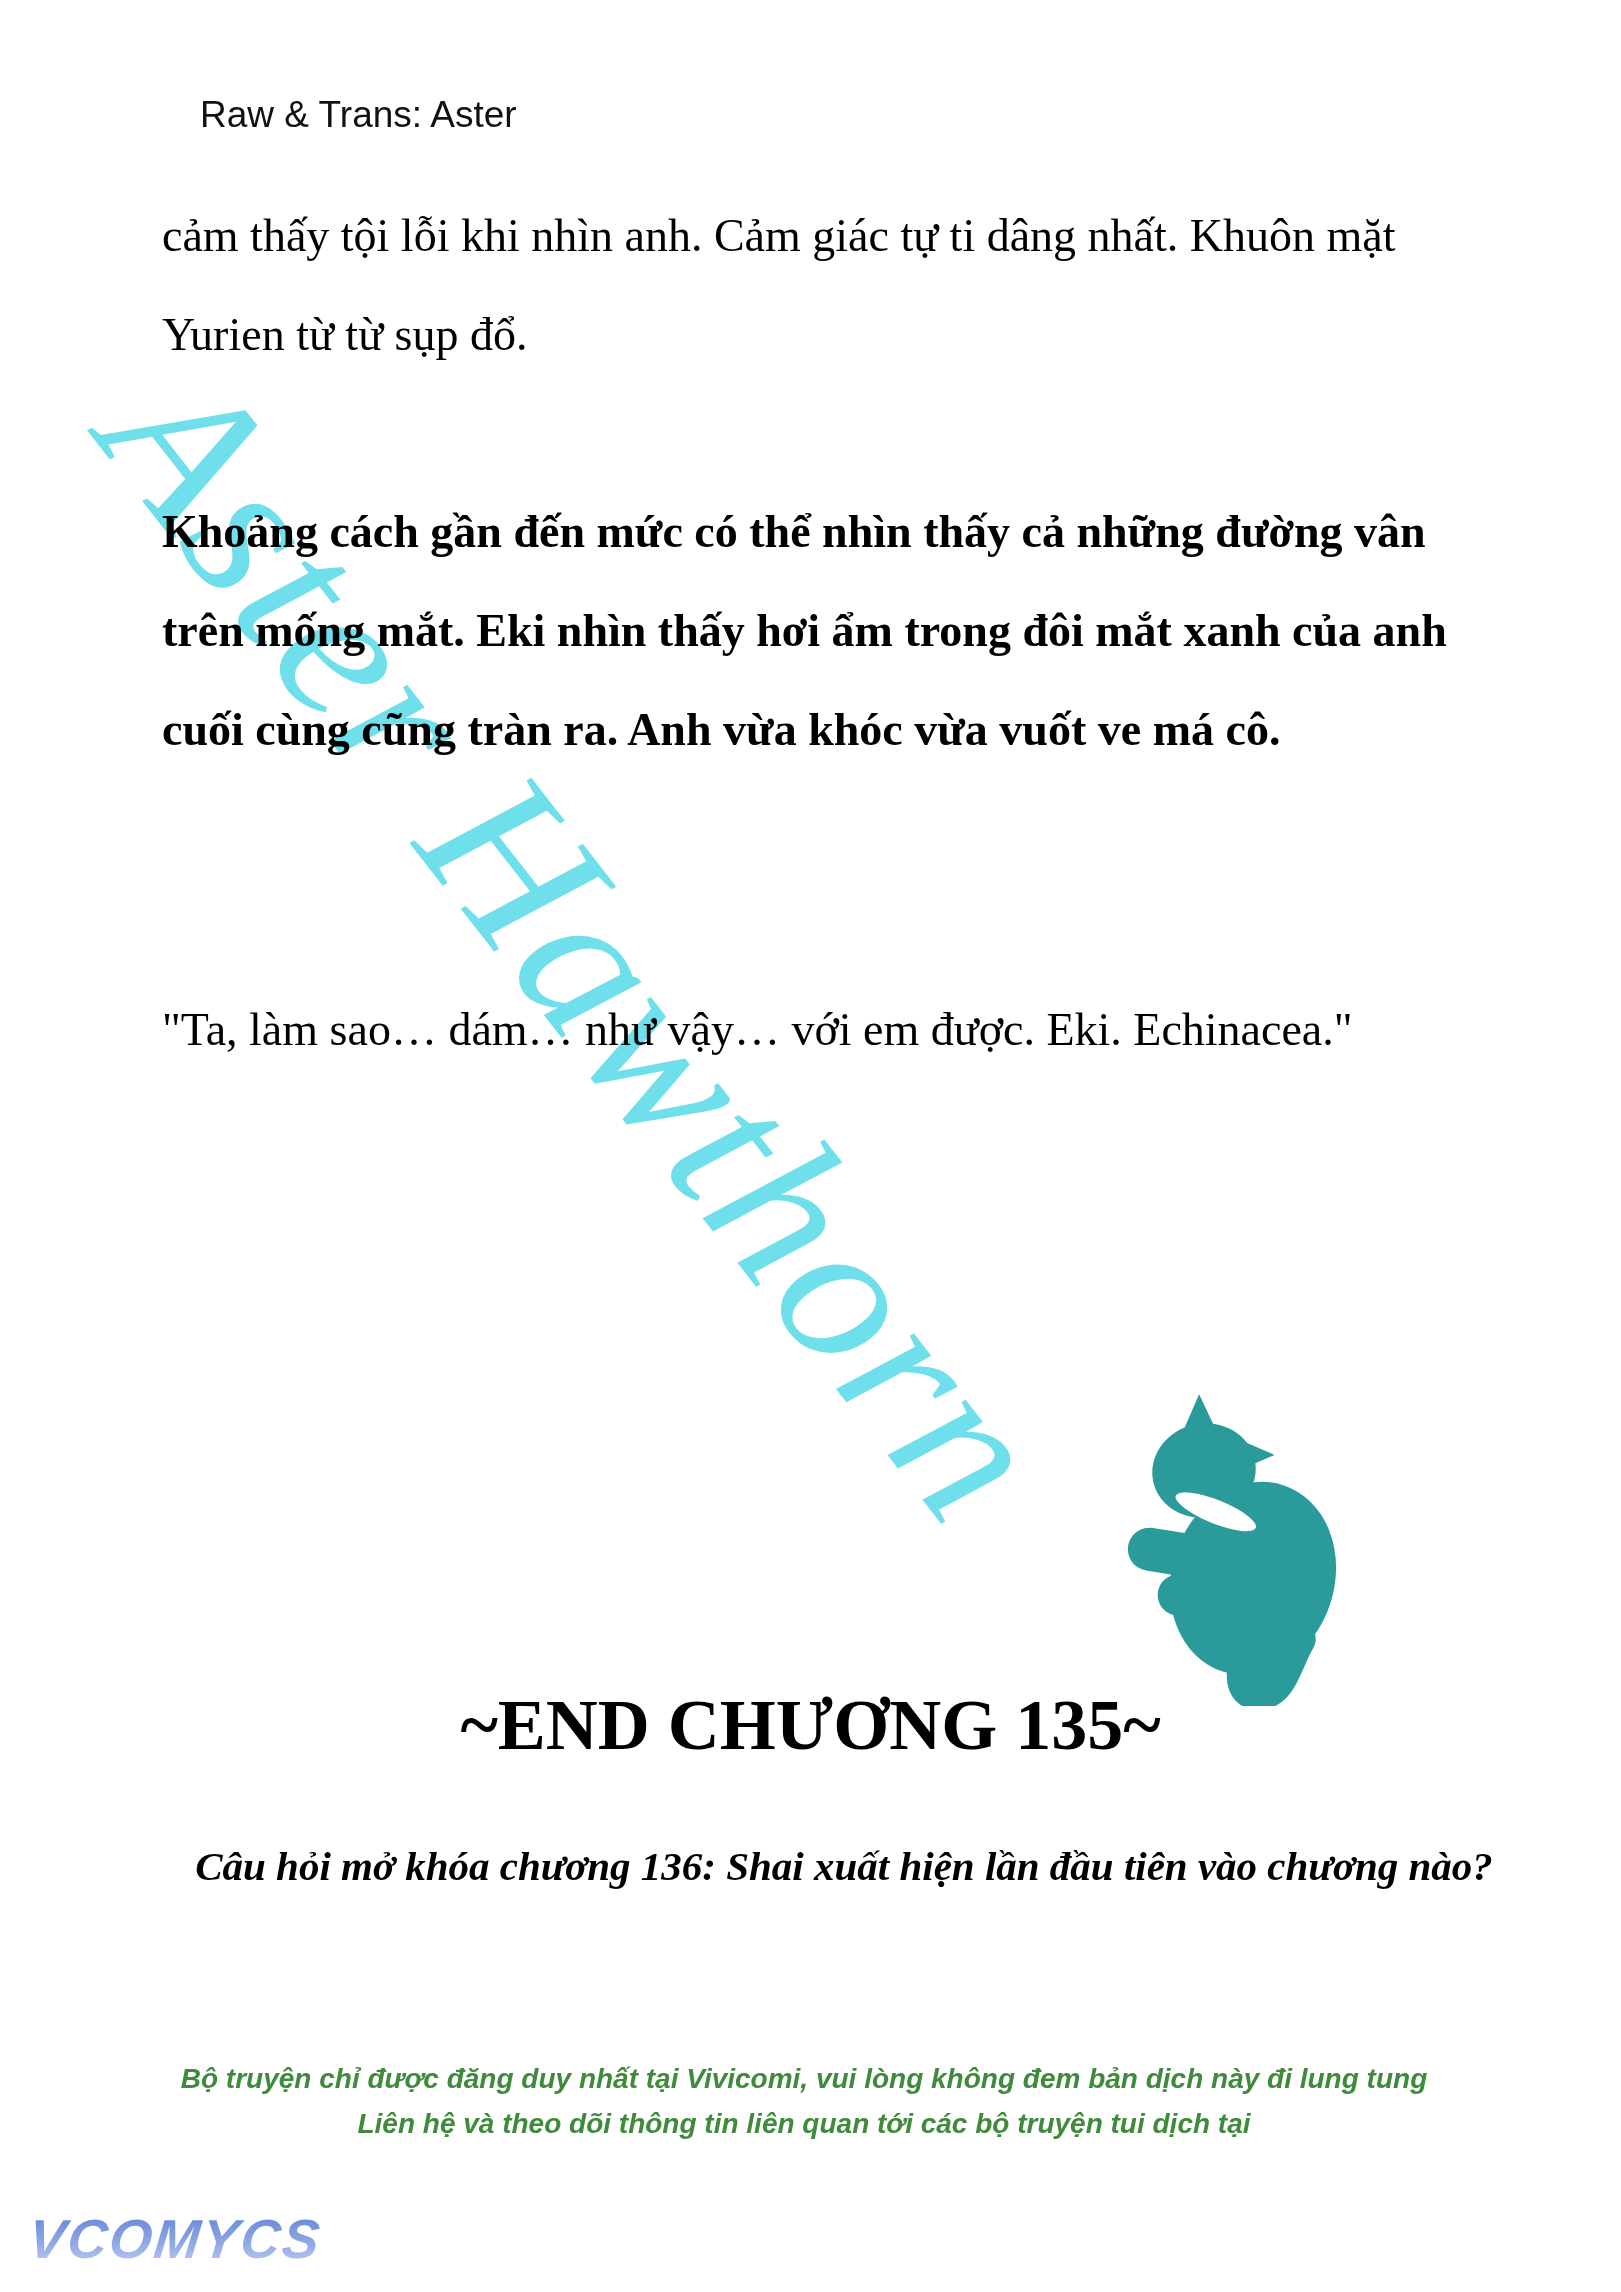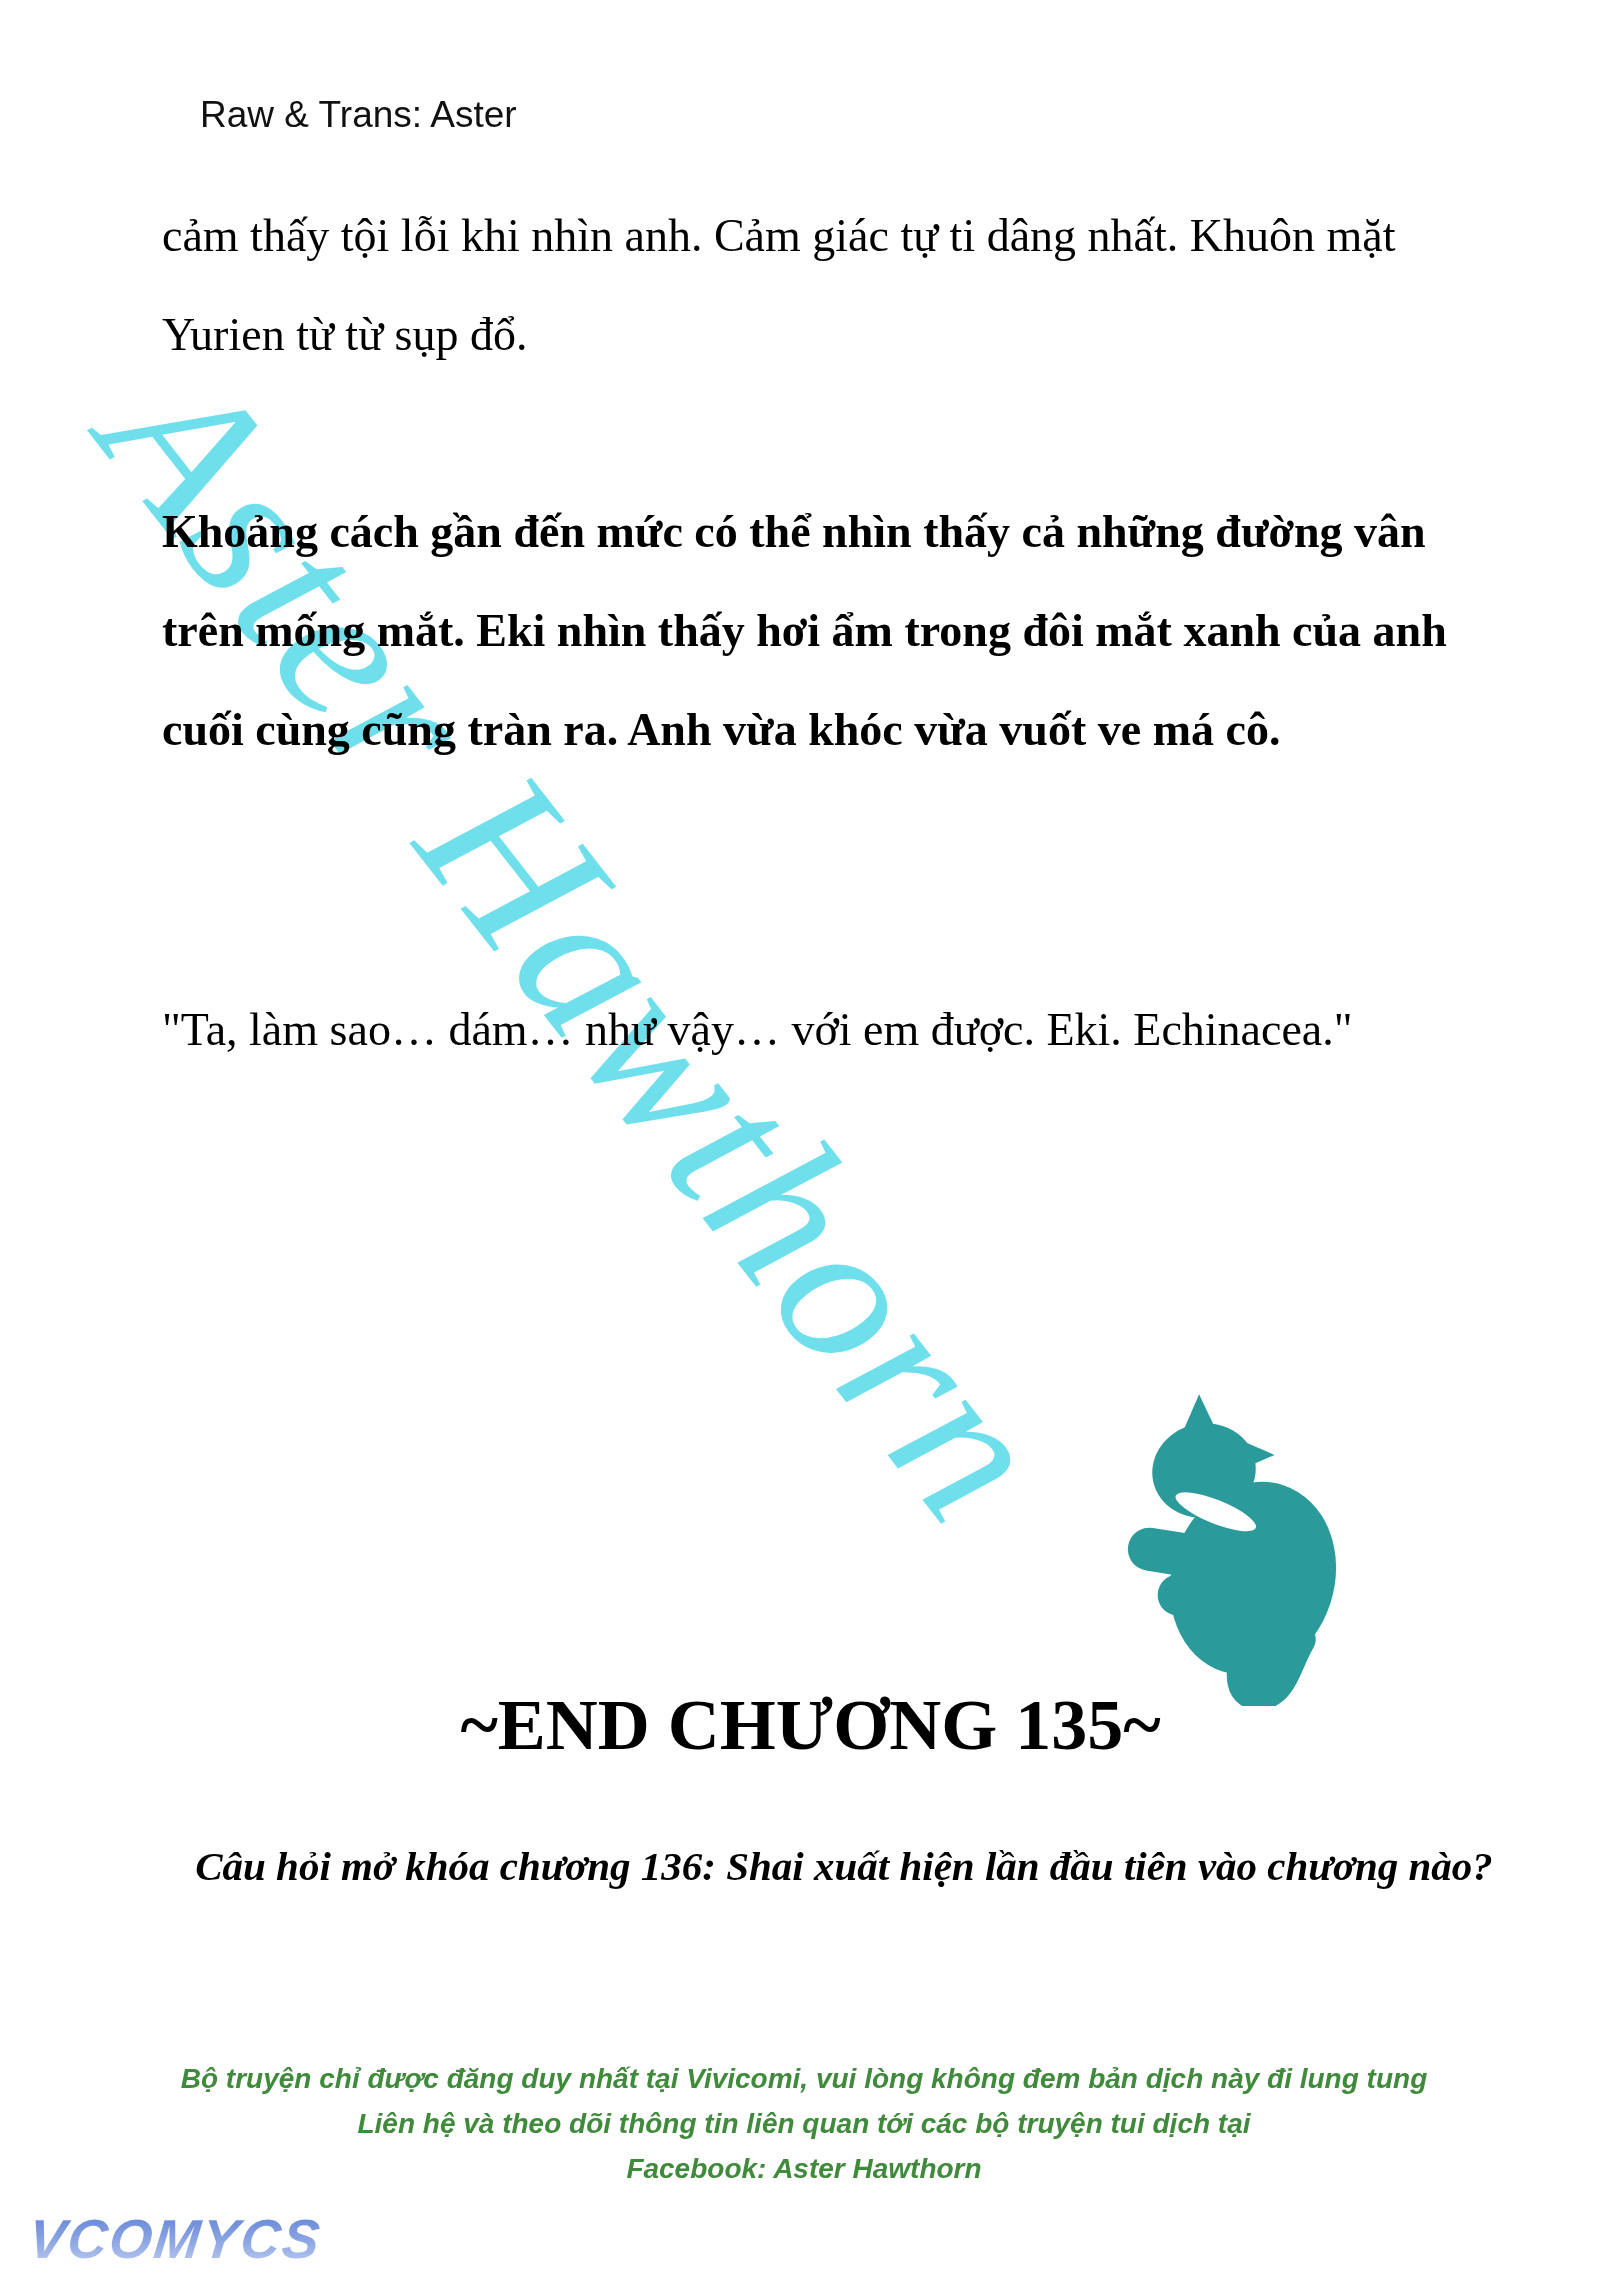--- a/index.html
+++ b/index.html
@@ -114,19 +114,18 @@
   <p class="body-text p2">Khoảng cách gần đến mức có thể nhìn thấy cả những đường vân trên mống mắt. Eki nhìn thấy hơi ẩm trong đôi mắt xanh của anh cuối cùng cũng tràn ra. Anh vừa khóc vừa vuốt ve má cô.</p>
   <p class="body-text p3">"Ta, làm sao… dám… như vậy… với em được. Eki. Echinacea."</p>
 
   <div class="end-heading">~END CHƯƠNG 135~</div>
 
   <div class="question">Câu hỏi mở khóa chương 136: Shai xuất hiện lần đầu tiên vào chương nào?</div>
 
   <div class="footer">
     <span class="fline">Bộ truyện chỉ được đăng duy nhất tại Vivicomi, vui lòng không đem bản dịch này đi lung tung</span>
     <span class="fline">Liên hệ và theo dõi thông tin liên quan tới các bộ truyện tui dịch tại</span>
-    <span class="fline">Facebook: Aster Hawthorn</span>
   </div>
 
   <div class="logo">VCOMYCS</div>
 
 </div>
 
 
 </body></html>

